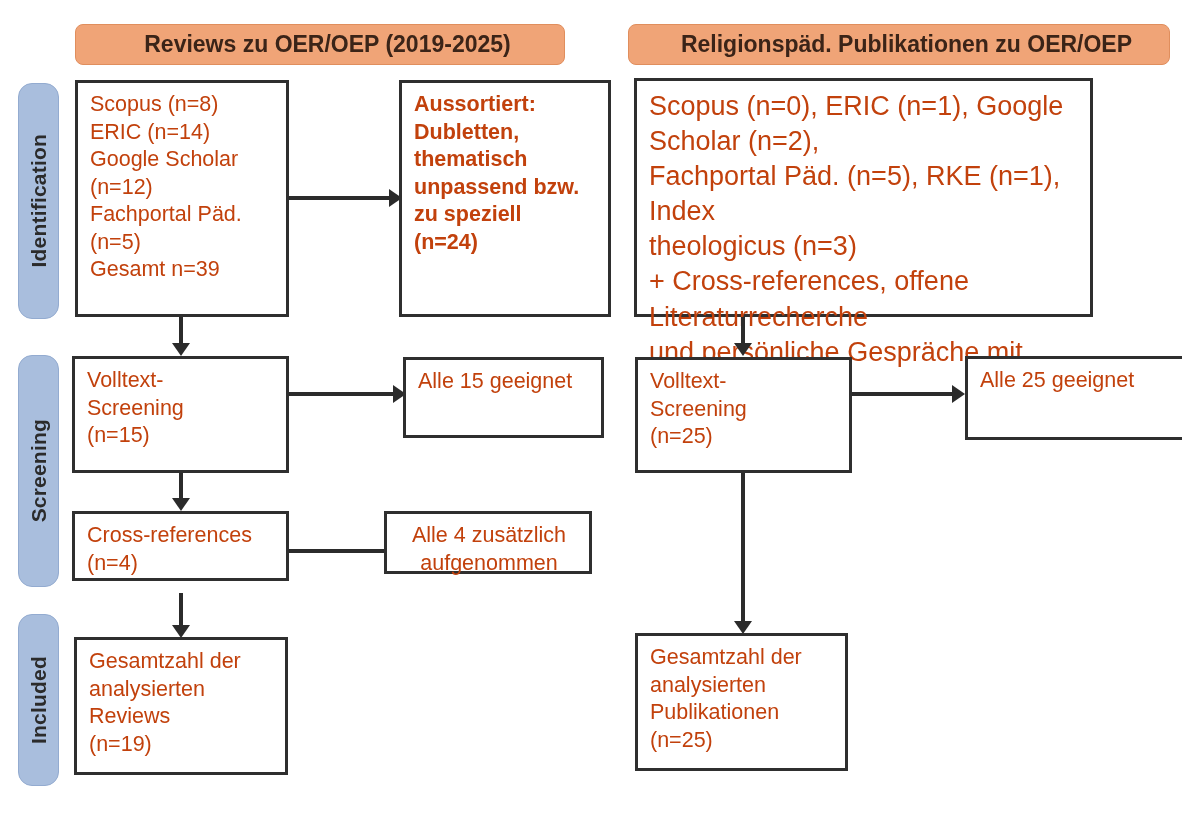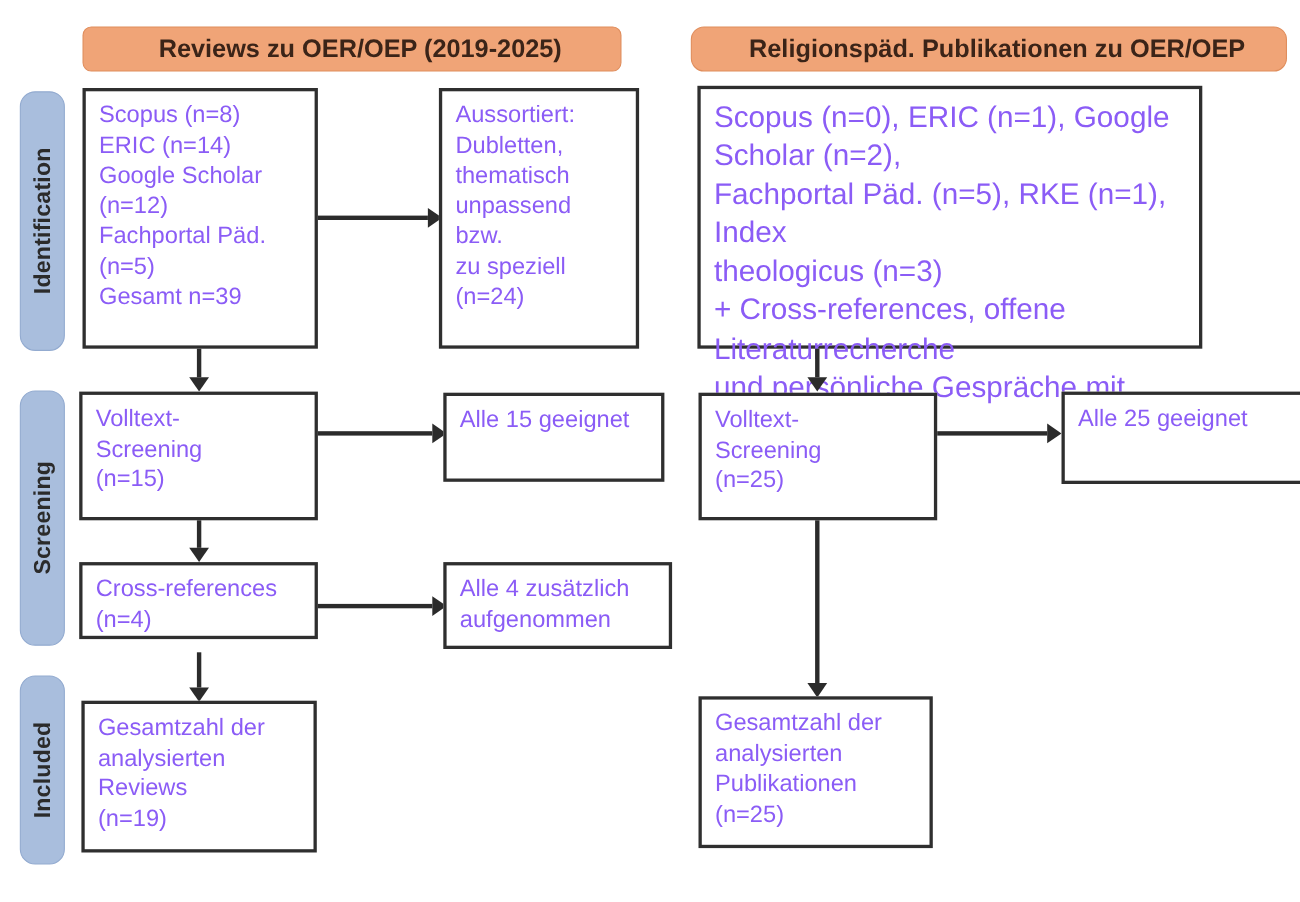--- a/index.html
+++ b/index.html
@@ -53,21 +53,21 @@
     white-space: nowrap;
     padding-left: 15px;
   }
 
   
   .box {
     position: absolute;
     background: #ffffff;
     border: 3px solid #2f2f2f;
     box-sizing: border-box;
-    color: #8b5cf6;
+    color: #c2410c;
     font-size: 21.5px;
     line-height: 1.28;
     padding: 8px 10px 8px 12px;
     box-sizing: border-box;
     white-space: pre-line;
   }
   .box.wide { font-size: 27px; line-height: 1.30; }
 
   
   .vline {
@@ -95,21 +95,21 @@
     border-left: 13px solid #2b2b2b;
   }
 </style>
 </head>
 <body>
 
 <div id="canvas">
 
   <div class="col-header" style="left:75px; top:24px; width:490px; height:41px;">Reviews zu OER/OEP (2019-2025)</div>
 
-  <div class="col-header" style="left:628px; top:24px; width:542px; height:41px;border-radius:12px;">Religionspäd. Publikationen zu OER/OEP</div>
+  <div class="col-header" style="left:628px; top:24px; width:542px; height:41px;">Religionspäd. Publikationen zu OER/OEP</div>
 
   <div class="stage-label" style="left:18px; top:83px; width:41px; height:236px;">
     <span>Identification</span>
   </div>
 
   <div class="stage-label" style="left:18px; top:355px; width:41px; height:232px;">
     <span>Screening</span>
   </div>
 
   <div class="stage-label" style="left:18px; top:614px; width:41px; height:172px;">
@@ -120,21 +120,21 @@
 ERIC (n=14)
 Google Scholar
 (n=12)
 Fachportal Päd.
 (n=5)
 Gesamt n=39</div>
 
   <div class="hline" style="left:289px; top:196px; width:100px;"></div>
   <div class="arrow-right" style="left:389px; top:189px;"></div>
 
-  <div class="box" style="left:399px; top:80px; width:182px; height:237px;">Aussortiert:
+  <div class="box" style="left:399px; top:80px; width:212px; height:237px;font-weight:bold;">Aussortiert:
 Dubletten,
 thematisch
 unpassend bzw.
 zu speziell
 (n=24)</div>
 
   <div class="vline" style="left:179px; top:317px; width:4px; height:26px;"></div>
   <div class="arrow-down" style="left:172px; top:343px;"></div>
 
   <div class="box" style="left:72px; top:356px; width:217px; height:117px;">Volltext-
@@ -148,21 +148,21 @@
 
   <div class="vline" style="left:179px; top:473px; width:4px; height:25px;"></div>
   <div class="arrow-down" style="left:172px; top:498px;"></div>
 
   <div class="box" style="left:72px; top:511px; width:217px; height:70px;">Cross-references
 (n=4)</div>
 
   <div class="hline" style="left:289px; top:549px; width:104px;"></div>
   <div class="arrow-right" style="left:393px; top:542px;"></div>
 
-  <div class="box" style="left:403px; top:511px; width:208px; height:79px;">Alle 4 zusätzlich
+  <div class="box" style="left:384px; top:511px; width:208px; height:63px;text-align:center;">Alle 4 zusätzlich
 aufgenommen</div>
 
   <div class="vline" style="left:179px; top:593px; width:4px; height:32px;"></div>
   <div class="arrow-down" style="left:172px; top:625px;"></div>
 
   <div class="box" style="left:74px; top:637px; width:214px; height:138px;">Gesamtzahl der
 analysierten
 Reviews
 (n=19)</div>
 

